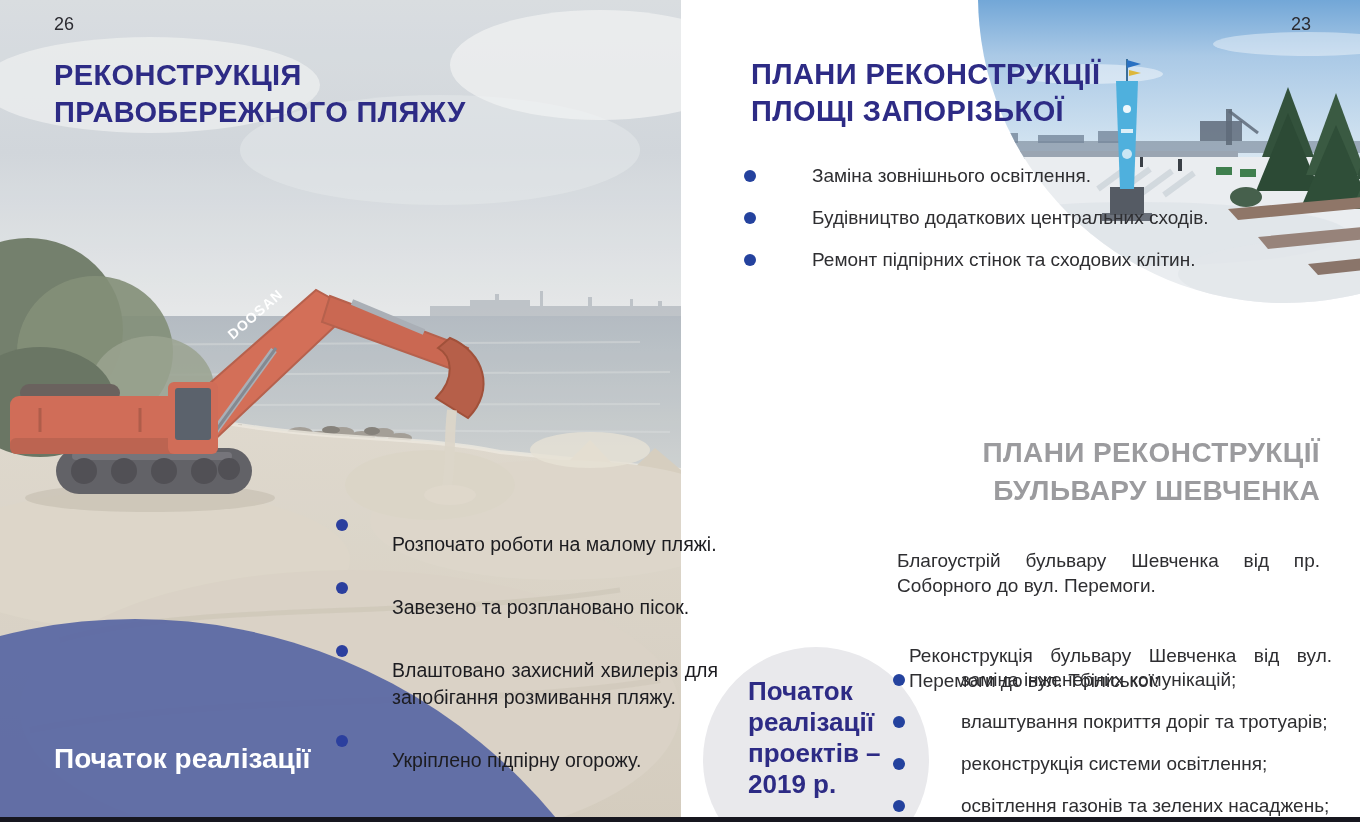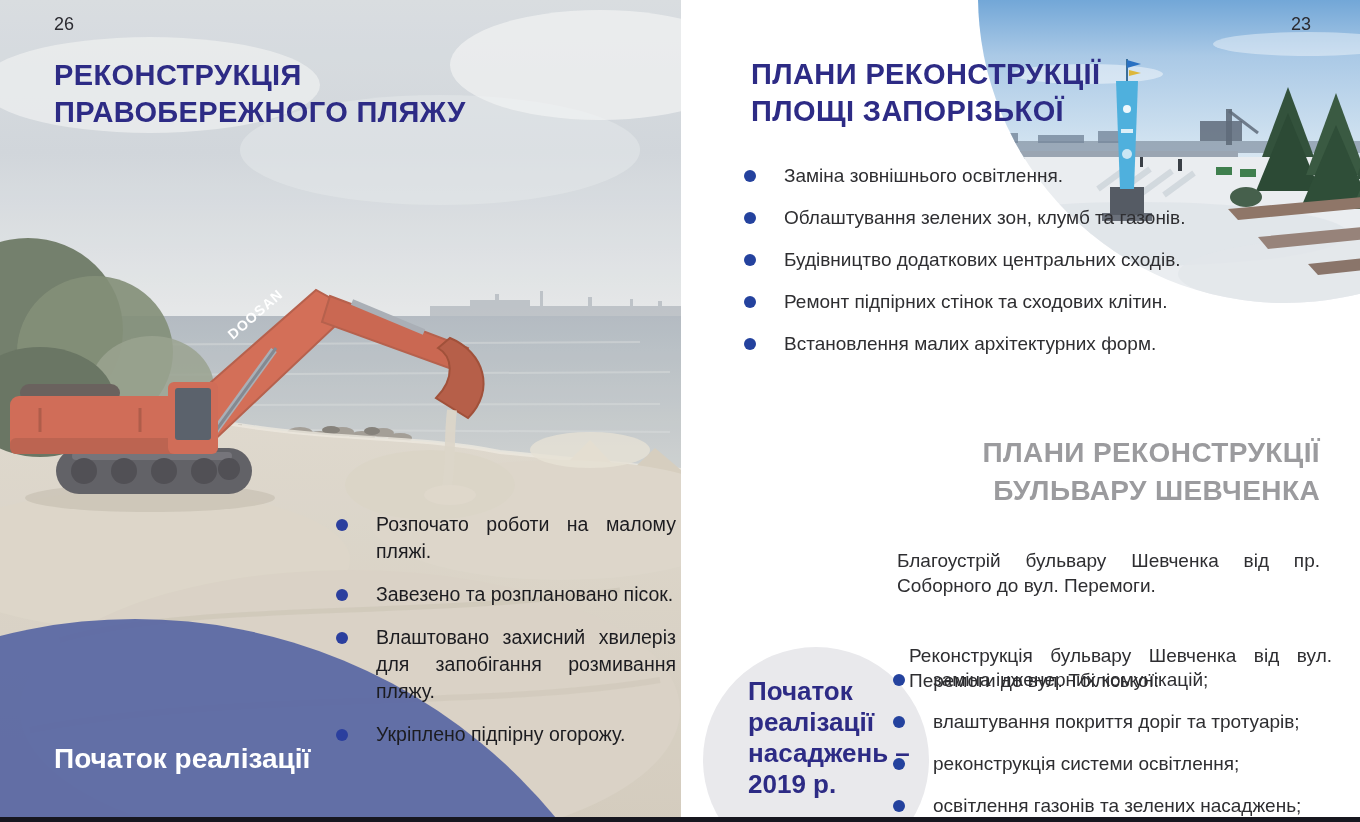--- a/index.html
+++ b/index.html
@@ -13,26 +13,26 @@
   .page-num{font-size:18px;color:#2b2b31;z-index:7;}
   
   .title{z-index:6;font-weight:bold;font-size:29px;line-height:37px;color:#2d2b85;letter-spacing:.4px;margin:0;}
   .title span{display:block;}
   .gray-title{z-index:6;font-weight:bold;font-size:28px;line-height:38px;color:#9b9b9e;letter-spacing:.4px;text-align:right;margin:0;}
   .gray-title span{display:block;}
   
   .blist{z-index:6;}
   .bitem{display:flex;align-items:flex-start;}
   .dot{flex:0 0 auto;width:12px;height:12px;border-radius:50%;background:#24429e;margin-top:6px;}
-  .btext{color:#2e2e31;font-size:19px;line-height:24px;padding-left:28px;}
+  .btext{color:#2e2e31;font-size:19px;line-height:24px;padding-left:28px;margin-left:28px;}
   .main-bullets .bitem{margin-bottom:18px;}
   .sub-bullets .bitem{margin-bottom:18px;}
   
   .photo-bullets{width:340px;z-index:6;}
-  .photo-bullets .bitem{margin-bottom:16px;}
+  .photo-bullets .bitem{margin-bottom:16px;flex-direction:column;}
   .photo-bullets .btext{width:326px;text-align:justify;color:#1c1c20;font-size:19.5px;line-height:27px;}
   .photo-bullets .dot{margin-top:8px;background:#2b3f9e;}
   
   .para{z-index:6;width:423px;text-align:justify;color:#2e2e31;font-size:19px;line-height:25px;}
   
   .blue-circle{left:-410px;top:619px;width:1090px;height:1090px;border-radius:50%;
     background:rgba(88,102,163,0.92);z-index:2;}
   .blue-circle-text{left:54px;top:740px;z-index:3;color:#ffffff;font-weight:bold;font-size:28px;line-height:37px;}
   .blue-circle-text span{display:block;}
   .gray-circle{left:703px;top:647px;width:226px;height:226px;border-radius:50%;background:#e9e9ec;z-index:2;}
@@ -273,33 +273,25 @@
     <span>ПЛОЩІ ЗАПОРІЗЬКОЇ</span>
   </h1>
 
   <div class="abs blist main-bullets" style="left:744px;top:164px;">
     <div class="bitem">
       <span class="dot"></span>
       <span class="btext">Заміна зовнішнього освітлення.</span>
     </div>
     <div class="bitem">
       <span class="dot"></span>
-      <span class="btext">Облаштування зелених зон, клумб та газонів.</span>
-    </div>
-    <div class="bitem">
-      <span class="dot"></span>
       <span class="btext">Будівництво додаткових центральних сходів.</span>
     </div>
     <div class="bitem">
       <span class="dot"></span>
       <span class="btext">Ремонт підпірних стінок та сходових клітин.</span>
-    </div>
-    <div class="bitem">
-      <span class="dot"></span>
-      <span class="btext">Встановлення малих архітектурних форм.</span>
     </div>
   </div>
 
   <h2 class="abs gray-title" style="right:40px;top:434px;width:420px;">
     <span>ПЛАНИ РЕКОНСТРУКЦІЇ</span>
     <span>БУЛЬВАРУ ШЕВЧЕНКА</span>
   </h2>
 
   <p class="abs para" style="left:897px;top:548px;margin:0;">Благоустрій бульвару Шевченка від пр. Соборного до вул. Перемоги.</p>
   <p class="abs para" style="left:897px;top:631px;margin:12px;">Реконструкція бульвару Шевченка від вул. Перемоги до вул. Тбіліської:</p>
@@ -320,18 +312,18 @@
     <div class="bitem">
       <span class="dot"></span>
       <span class="btext">освітлення газонів та зелених насаджень;</span>
     </div>
   </div>
 
   <div class="abs gray-circle"></div>
   <div class="abs gray-circle-text">
     <span>Початок</span>
     <span>реалізації</span>
-    <span>насаджень –</span>
+    <span>проектів –</span>
     <span>2019 р.</span>
   </div>
 
   <div class="abs bottom-bar"></div>
 </div>
 
 </body></html>

